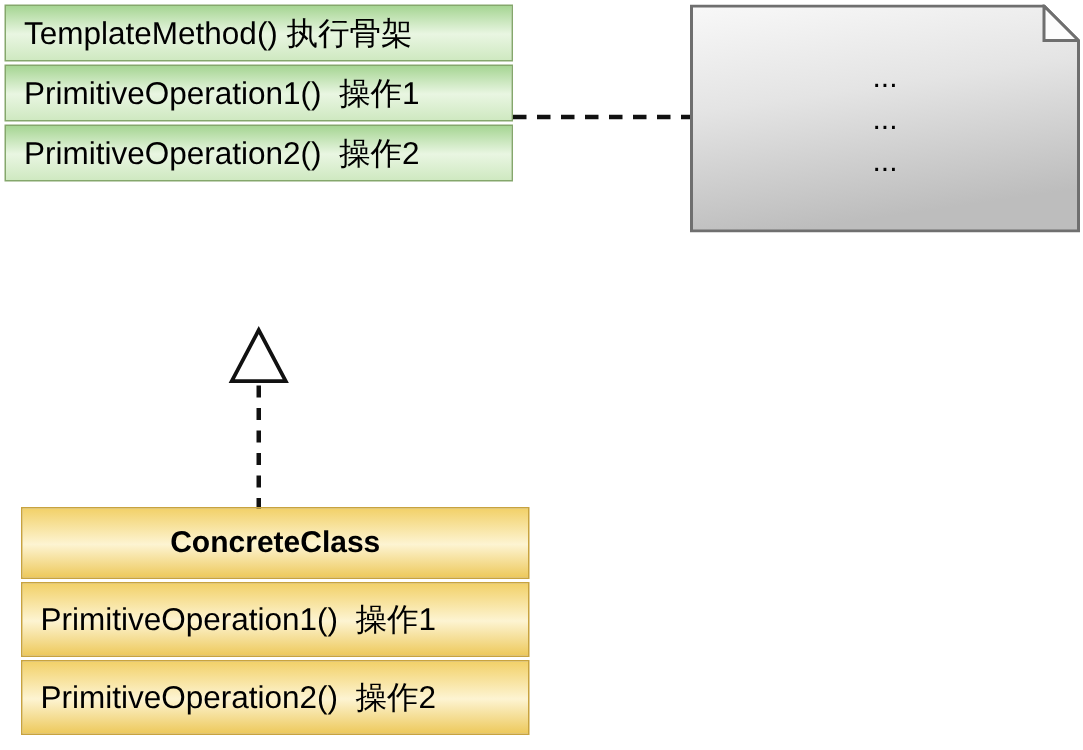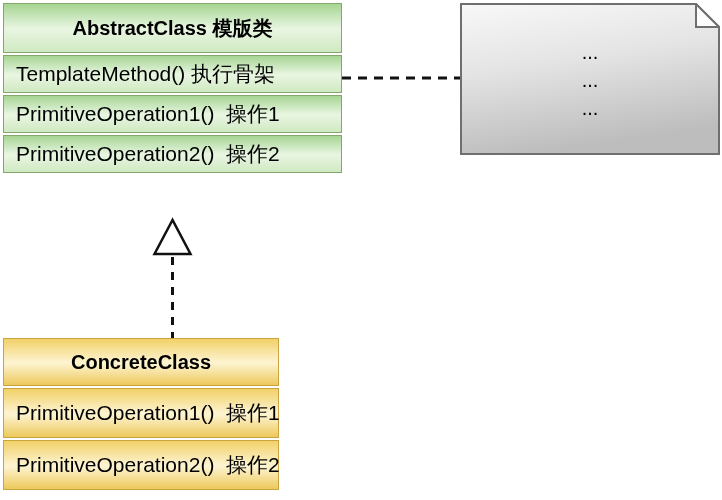--- a/index.html
+++ b/index.html
@@ -24,21 +24,21 @@
   }
   .yellow .cell{
     border:1px solid var(--yellow-border);
     background:linear-gradient(180deg,var(--yellow-top) 0%,var(--yellow-mid) 52%,var(--yellow-bottom) 100%);
   }
 
   #abstract-box{left:3px;top:3px;width:339px;}
   #abstract-box .header{height:50px;}
   #abstract-box .method{height:38px;}
 
-  #concrete-box{left:3px;top:338px;width:276px;}
+  #concrete-box{left:14px;top:338px;width:339px;}
   #concrete-box .header{height:48px;}
   #concrete-box .method{height:50px;}
 
   .connector{position:absolute;}
   #note-connector{left:342px;top:70px;}
   #inheritance-arrow{left:150px;top:217px;}
 
   #note-box{position:absolute;left:460px;top:3px;width:260px;height:152px;}
   #note-box svg{position:absolute;left:0;top:0;}
   .note-lines{
@@ -52,21 +52,20 @@
     position:absolute;right:8px;bottom:9px;
     font-size:14px;color:var(--watermark-color);letter-spacing:1px;
   }
 </style>
 </head>
 <body>
 
 <div class="canvas">
 
   <div class="class-box green" id="abstract-box">
-    <div class="cell header">AbstractClass 模版类</div>
     <div class="cell method">TemplateMethod() 执行骨架</div>
     <div class="cell method">PrimitiveOperation1()  操作1</div>
     <div class="cell method">PrimitiveOperation2()  操作2</div>
   </div>
 
   <svg class="connector" id="note-connector" width="118" height="16">
     <line x1="0" y1="8" x2="118" y2="8" stroke="var(--line-color)" stroke-width="3" stroke-dasharray="9 7"></line>
   </svg>
 
   <div id="note-box">

